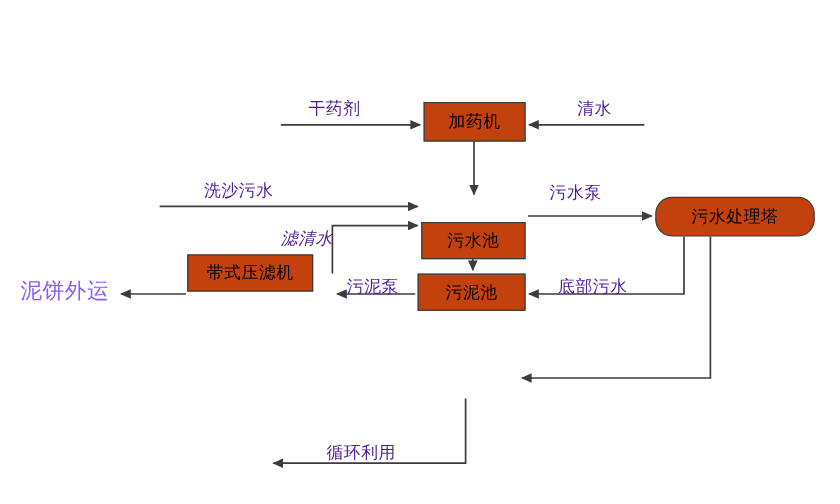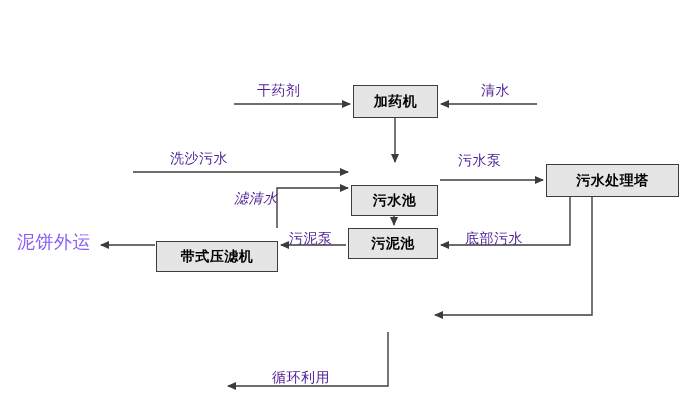--- a/index.html
+++ b/index.html
@@ -29,29 +29,28 @@
     font-size: 16px;
     font-weight: bold;
     color: #000000;
     letter-spacing: 0.5px;
     white-space: nowrap;
   }
   .node {
     position: absolute;
     box-sizing: border-box;
     border: 1.3px solid #3c3c3c;
-    background: #e5e5e5;
+    background: #c2410c;
     color: #000000;
     font-size: 14px;
     display: flex;
     align-items: center;
     justify-content: center;
     white-space: nowrap;
     letter-spacing: 0.5px;
-    font-weight: bold;
   }
   .edge-label {
     position: absolute;
     font-size: 14px;
     color: #4c1d95;
     white-space: nowrap;
     letter-spacing: 0.5px;
   }
   .term-label {
     position: absolute;
@@ -110,25 +109,25 @@
   </svg>
 
   <div class="node" style="left:353px; top:85px; width:85px; height:33px;">
     <span>加药机</span>
   </div>
 
   <div class="node" style="left:351px; top:165px; width:87px; height:31px;margin-top:20px;">
     <span>污水池</span>
   </div>
 
-  <div class="node" style="left:546px; top:164px; width:133px; height:33px;">
+  <div class="node" style="left:546px; top:164px; width:133px; height:33px;border-radius:14px;">
     <span>污水处理塔</span>
   </div>
 
-  <div class="node" style="left:156px; top:241px; width:122px; height:31px;">
+  <div class="node" style="left:156px; top:212px; width:105px; height:31px;">
     <span>带式压滤机</span>
   </div>
 
   <div class="node" style="left:348px; top:228px; width:90px; height:31px;">
     <span>污泥池</span>
   </div>
 
 
   <div class="edge-label" style="left:257px; top:82px;">干药剂</div>
 

